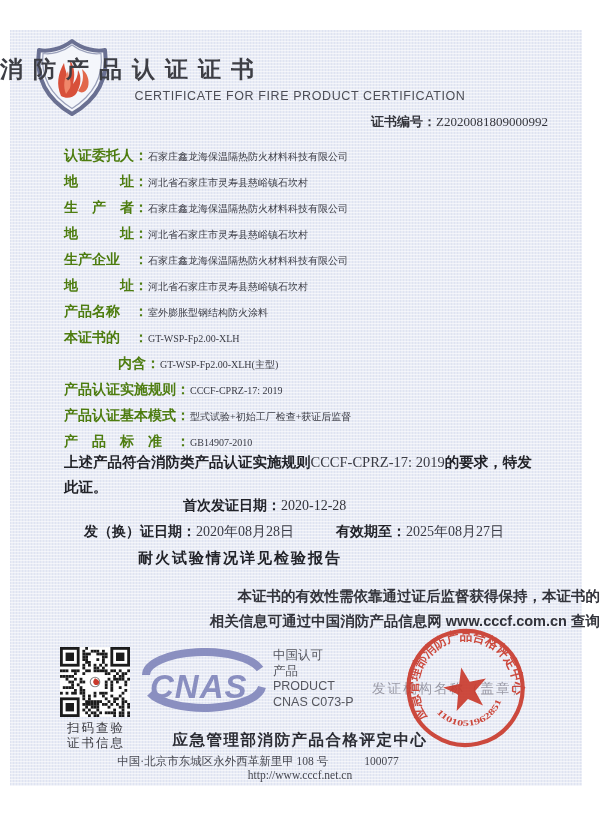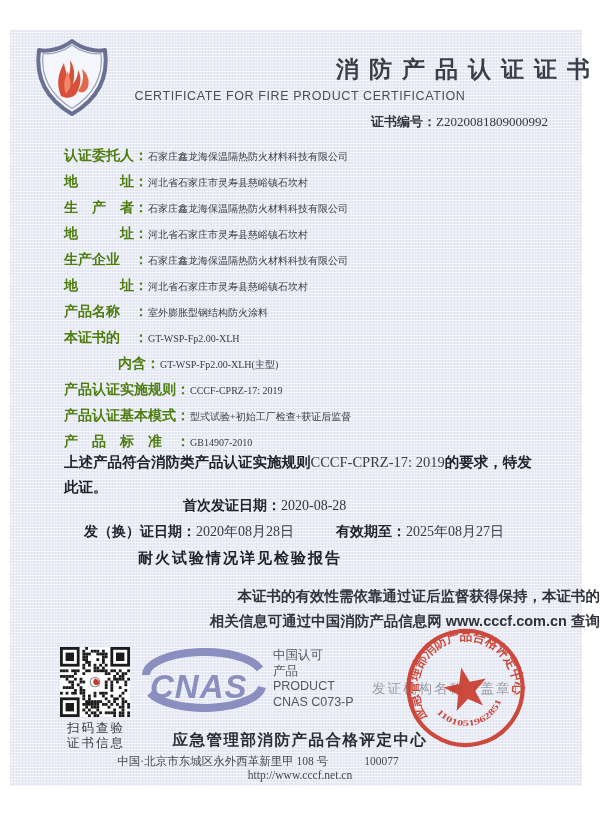--- a/index.html
+++ b/index.html
@@ -7,21 +7,21 @@
   body { font-family:"Liberation Serif","DejaVu Serif",serif; color:#32333a; }
   .page { position:relative; width:600px; height:825px; background:#ffffff; }
   .paper {
     position:absolute; left:10px; top:30px; width:572px; height:756px;
     background-color:#e9ecf5;
     background-image:
       repeating-linear-gradient(0deg, rgba(255,255,255,.55) 0 1px, transparent 1px 3px),
       repeating-linear-gradient(90deg, rgba(210,216,236,.45) 0 1px, transparent 1px 3px);
   }
   .abs { position:absolute; }
-  .title-cn { left:0; top:54px; width:600px; text-align:right;
+  .title-cn { left:0; top:54px; width:600px; text-align:left;
     font-size:23px; font-weight:600; letter-spacing:10px; color:#3d3e45; }
   .title-en { left:0; top:89px; width:600px; text-align:center;
     font-family:"Liberation Sans","DejaVu Sans",sans-serif;
     font-size:12.5px; letter-spacing:.6px; color:#4b4c55; }
   .cert-no { top:113px; right:52px; font-size:13px; color:#34353c; }
   .cert-no .lbl { font-weight:bold; }
 
   .fields { left:64px; top:143px; width:486px; font-size:14px; }
   .fields .row { height:26px; line-height:26px; white-space:nowrap; }
   .fields .row.indent { padding-left:54px; }
@@ -100,21 +100,21 @@
       <div class="row"><span class="lbl">产品认证基本模式：</span><span class="val">型式试验+初始工厂检查+获证后监督</span></div>
       <div class="row"><span class="lbl">产　品　标　准　：</span><span class="val">GB14907-2010</span></div>
     </div>
 
   <div class="abs statement">
     <span class="b">上述产品符合消防类产品认证实施规则</span><span class="code">CCCF-CPRZ-17: 2019</span><span class="b">的要求，特发</span><br>
     <span class="b">此证。</span>
   </div>
 
   <div class="abs first-issue">
-    <span class="lbl">首次发证日期：</span><span>2020-08-28</span>
+    <span class="lbl">首次发证日期：</span><span>2020-12-28</span>
   </div>
 
   <div class="abs issue-row">
     <span class="lbl">发（换）证日期：</span><span class="val">2020年08月28日</span><span class="gap"></span><span class="lbl">有效期至：</span><span class="val">2025年08月27日</span>
   </div>
 
   <div class="abs fire-note">耐火试验情况详见检验报告</div>
 
   <div class="abs notice">
     <div>本证书的有效性需依靠通过证后监督获得保持，本证书的</div>

